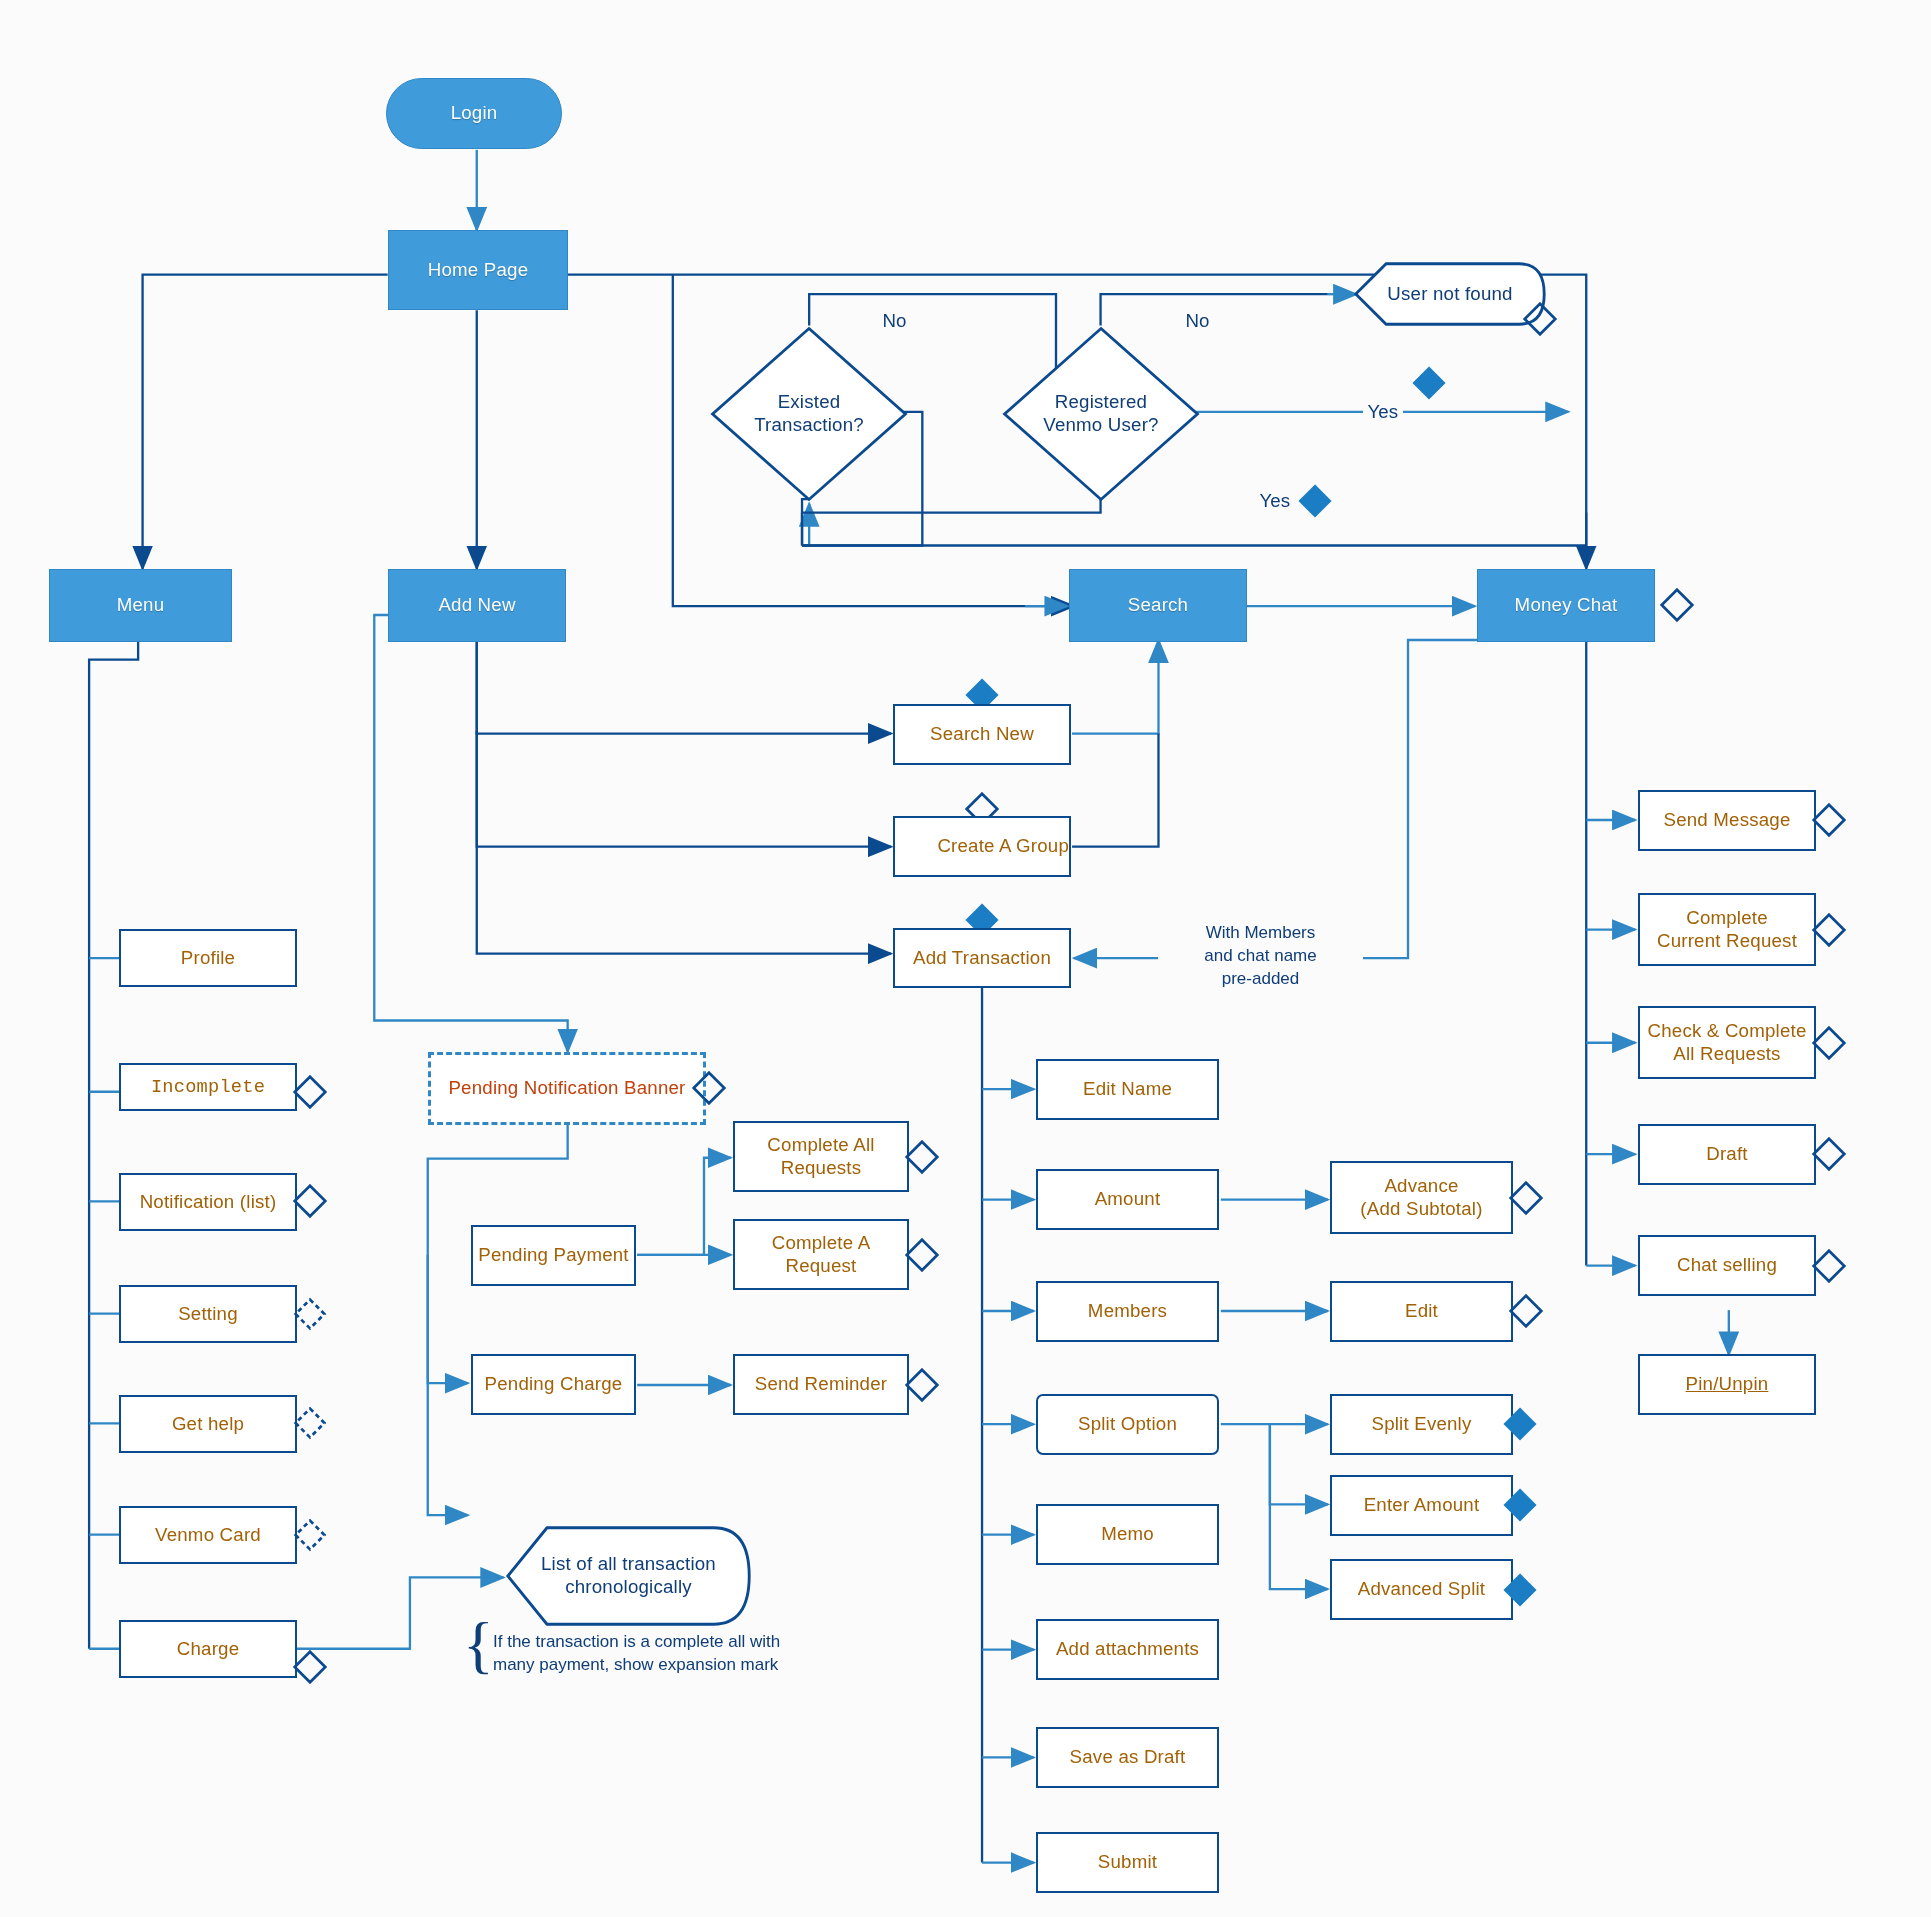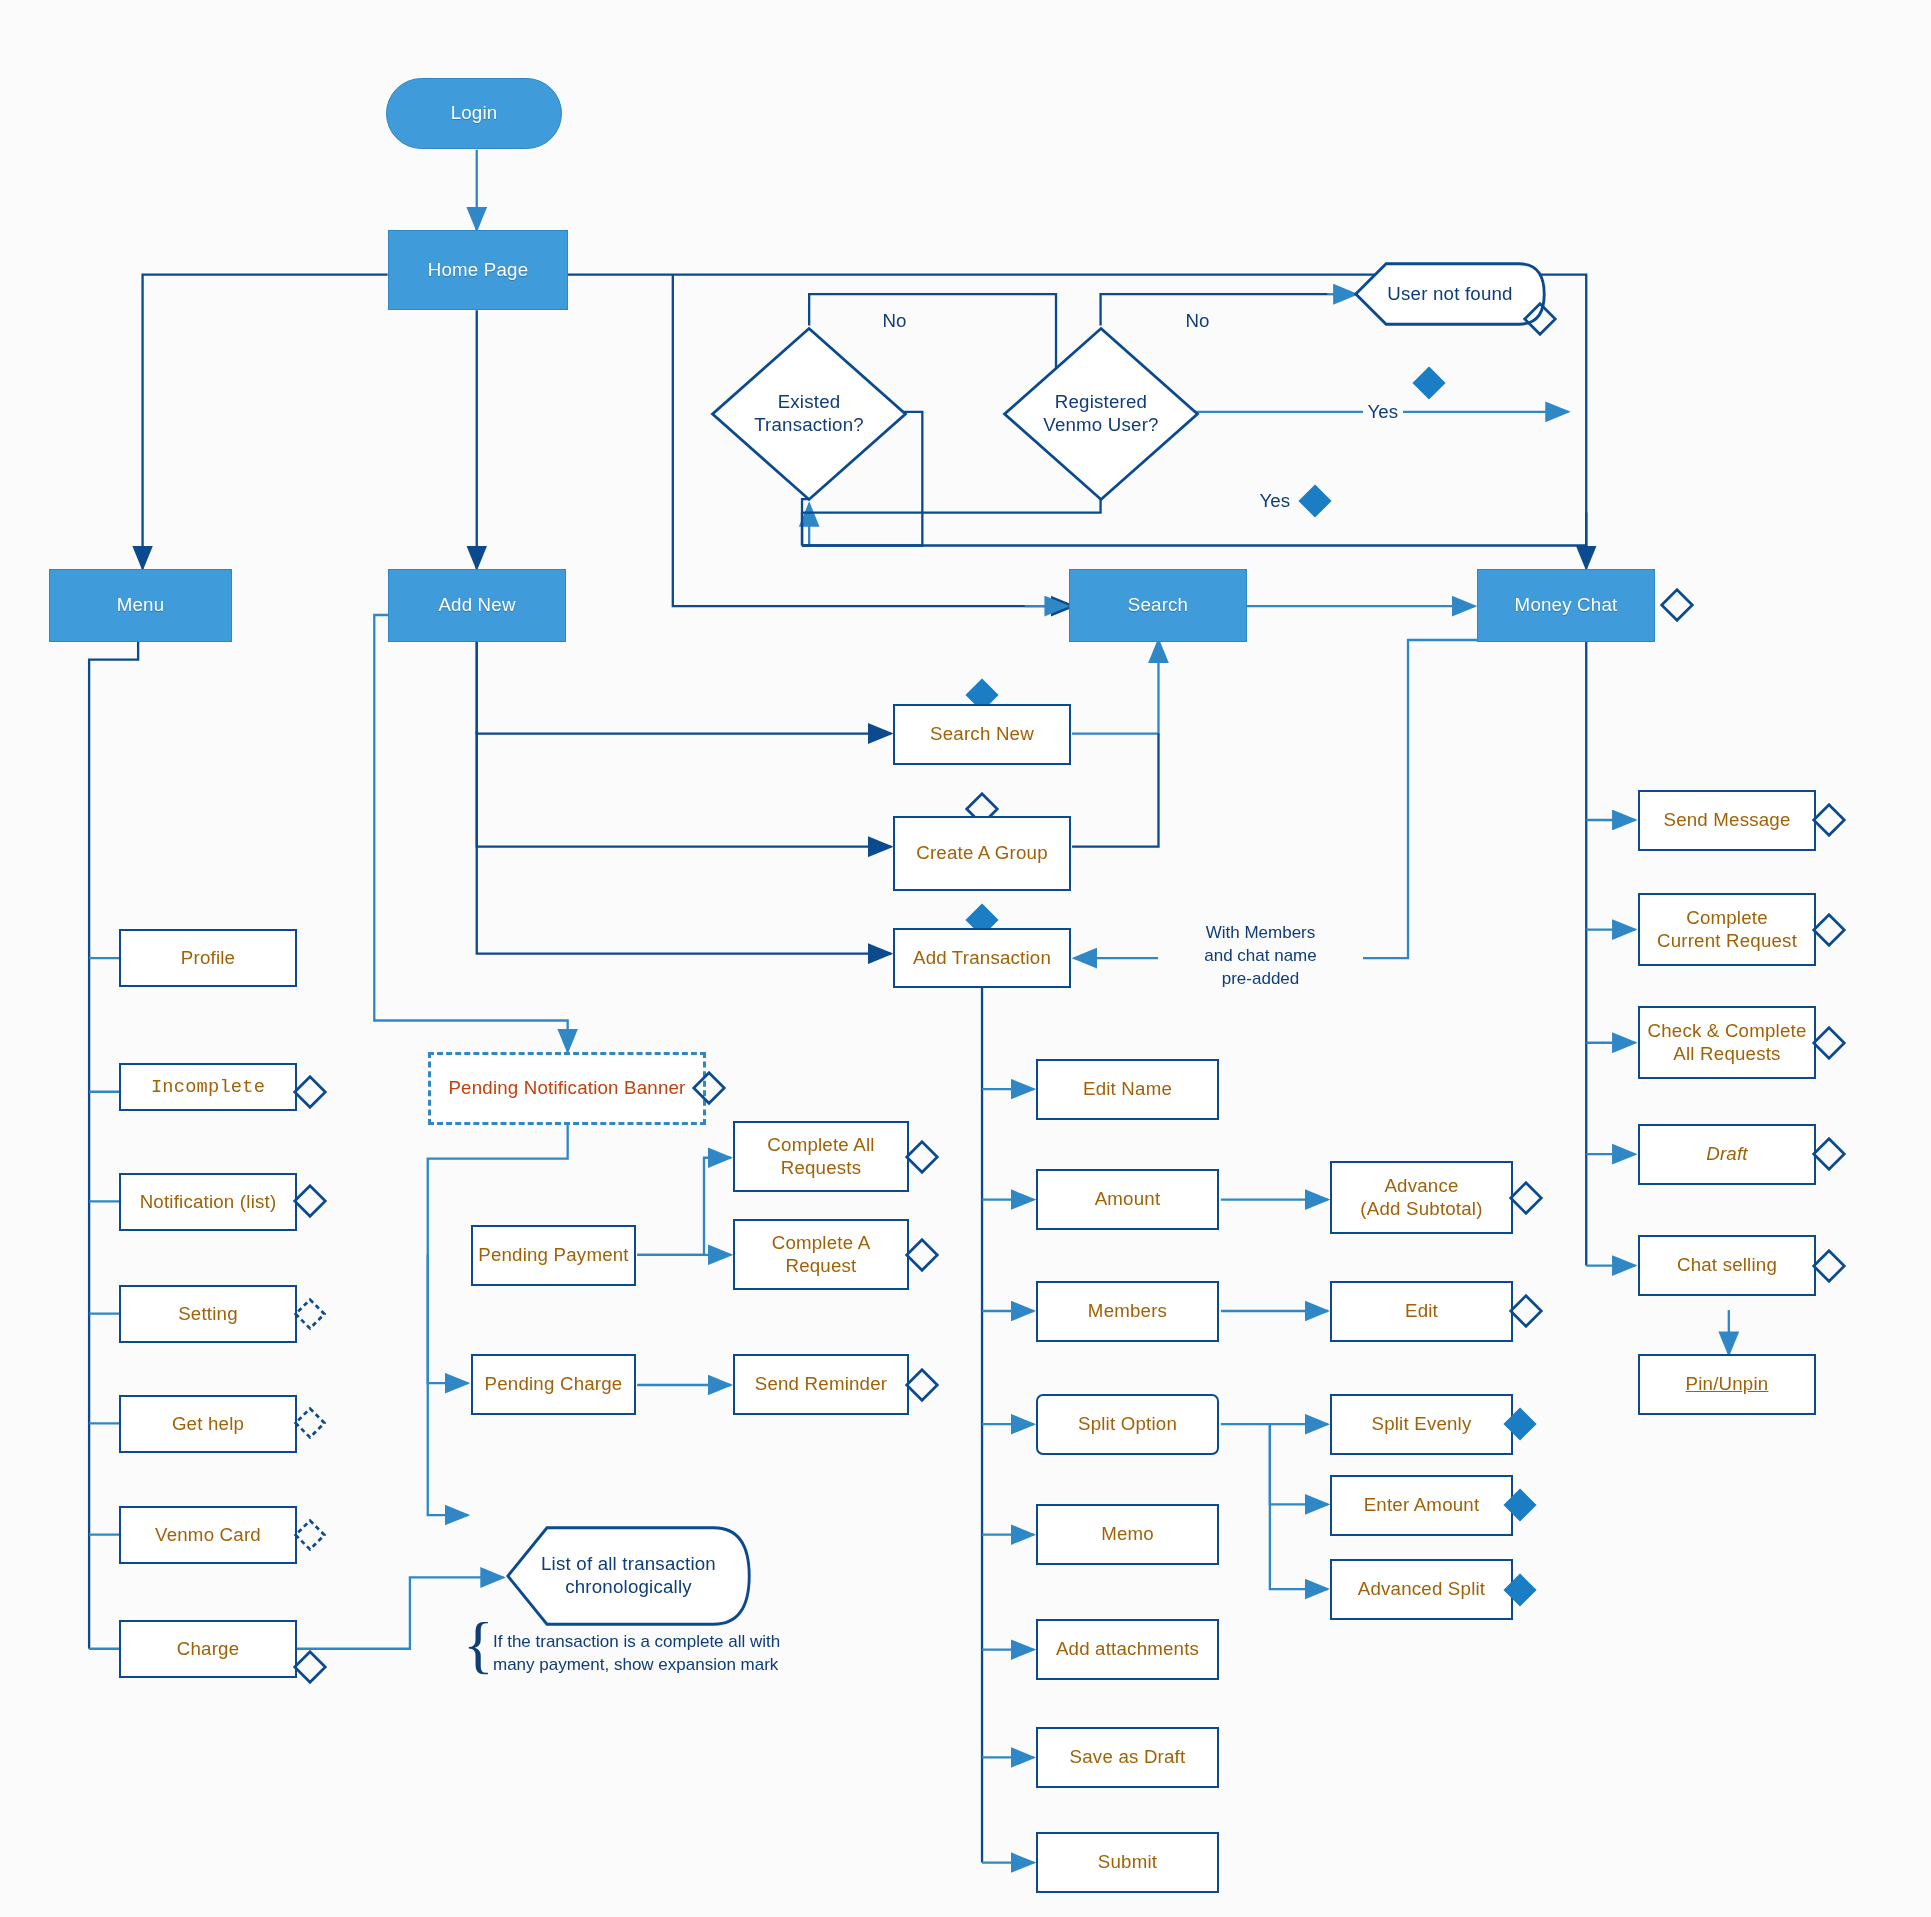--- a/index.html
+++ b/index.html
@@ -208,21 +208,21 @@
   </div>
   <div class="node plain" style="left:893px;top:704px;width:178px;height:61px;">
     <span>Search New</span>
   </div>
 
   <div class="mk" style="left:964px;top:791px;">
     <svg viewBox="0 0 40 40">
         <polygon points="20,3 37,20 20,37 3,20" fill="none" stroke="#0b4a8f" stroke-width="3"></polygon>
       </svg>
   </div>
-  <div class="node plain" style="left:893px;top:816px;width:178px;height:75px;">
+  <div class="node plain" style="left:893px;top:816px;width:178px;height:61px;justify-content:flex-end;">
     <span>Create A Group</span>
   </div>
 
   <div class="mk" style="left:964px;top:902px;">
     <svg viewBox="0 0 40 40">
         <polygon points="20,3 37,20 20,37 3,20" fill="#1b7ec4" stroke="#1b7ec4" stroke-width="2"></polygon>
       </svg>
   </div>
   <div class="node plain" style="left:893px;top:928px;width:178px;height:60px;">
     <span>Add Transaction</span>
@@ -441,21 +441,21 @@
   <div class="node plain" style="left:1638px;top:1006px;width:178px;height:73px;">
     <span style="white-space:pre-line;">Check &amp; Complete
 All Requests</span>
   </div>
   <div class="mk" style="left:1811px;top:1025px;">
     <svg viewBox="0 0 40 40">
         <polygon points="20,3 37,20 20,37 3,20" fill="none" stroke="#0b4a8f" stroke-width="3"></polygon>
       </svg>
   </div>
 
-  <div class="node plain" style="left:1638px;top:1124px;width:178px;height:61px;font-style:italic;">
+  <div class="node plain" style="left:1638px;top:1124px;width:178px;height:61px;">
     <span>Draft</span>
   </div>
   <div class="mk" style="left:1811px;top:1136px;">
     <svg viewBox="0 0 40 40">
         <polygon points="20,3 37,20 20,37 3,20" fill="none" stroke="#0b4a8f" stroke-width="3"></polygon>
       </svg>
   </div>
 
   <div class="node plain" style="left:1638px;top:1235px;width:178px;height:61px;">
     <span>Chat selling</span>

